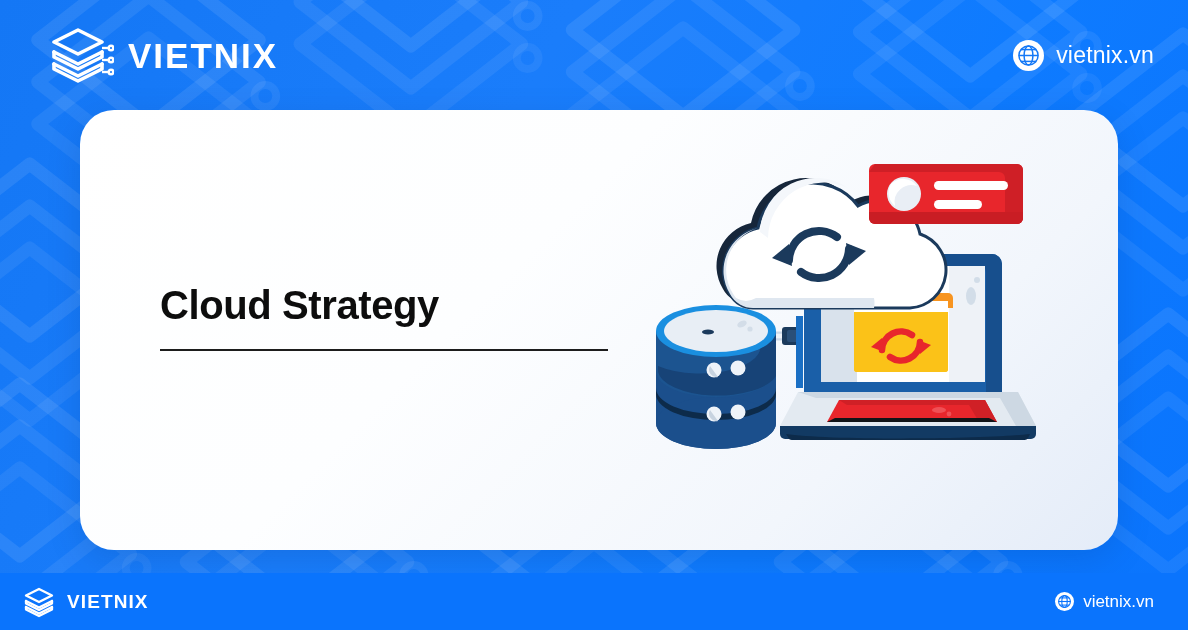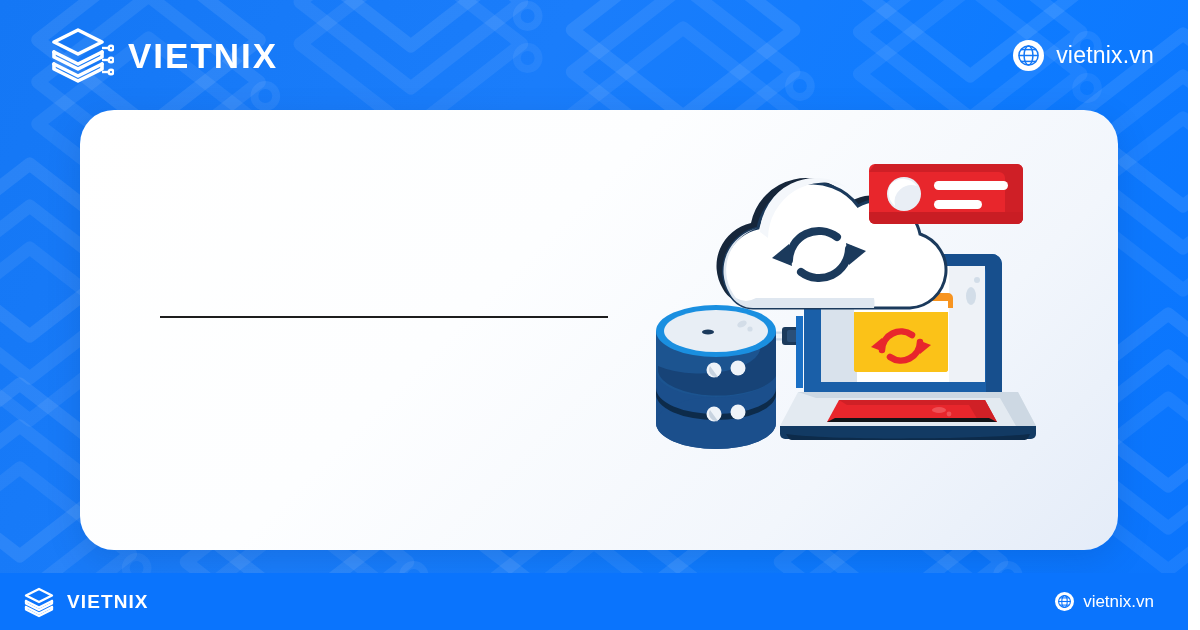--- a/index.html
+++ b/index.html
@@ -241,20 +241,21 @@
         </svg>
       </span>
       <span class="site-link-text">vietnix.vn</span>
     </div>
 
   </div>
 
   <div class="card">
 
     <div class="card-text">
+      <div class="title">Cloud Strategy</div>
       <div class="divider"></div>
     </div>
 
     <div class="card-art">
       <svg viewBox="0 0 400 336" aria-hidden="true">
 
         <g>
           <path d="M140,190 L110,190 L110,212 L62,212 L62,224" fill="none" stroke="#ccd9e8" stroke-width="9" stroke-linejoin="round" stroke-linecap="round"></path>
           <path d="M140,190 L110,190 L110,212 L62,212 L62,224" fill="none" stroke="#eef3f9" stroke-width="4.5" stroke-linejoin="round" stroke-linecap="round"></path>
         </g>

